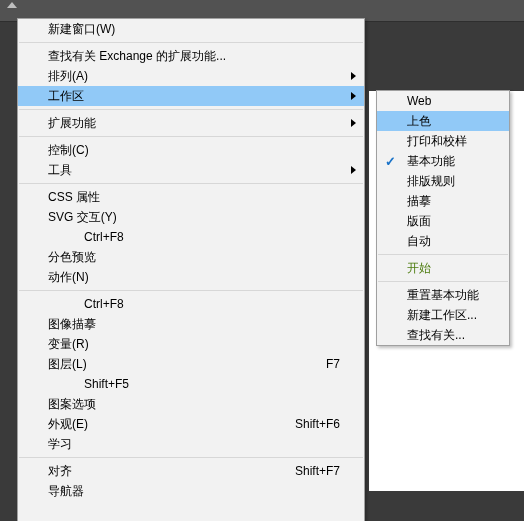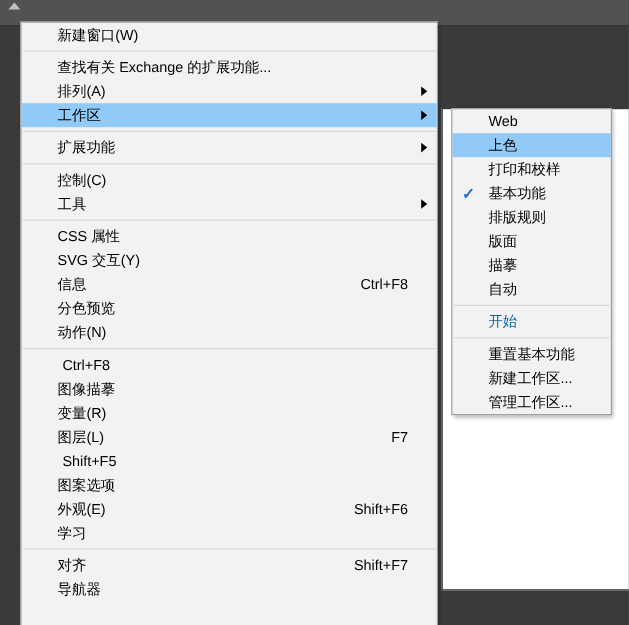--- a/index.html
+++ b/index.html
@@ -5,24 +5,24 @@
   html,body{margin:0;padding:0;font-family:"Microsoft YaHei","Segoe UI",sans-serif;font-size:12px;}
   body{background:#2b2b2b;width:524px;height:521px;overflow:hidden;position:relative;}
   .outer-panel{position:absolute;left:0;top:0;width:524px;height:521px;background:#3a3a3a;}
   .outer-header{height:21px;background:#525252;border-bottom:1px solid #2e2e2e;}
   .grip{position:absolute;left:7px;top:2px;width:0;height:0;border-left:5px solid transparent;border-right:5px solid transparent;border-bottom:6px solid #bfbfbf;}
   .inner-panel{position:absolute;left:368px;top:90px;width:156px;height:400px;background:#fff;border:1px solid #3a3a3a;}
 
   .menu{position:absolute;background:#f2f2f2;border:1px solid #a0a0a0;box-shadow:2px 2px 3px rgba(0,0,0,.25);font-size:12px;color:#000;}
   .mi{display:flex;align-items:center;height:20px;padding:0 24px 0 30px;white-space:nowrap;cursor:default;position:relative;}
   .mi .lbl{flex:1;}
-  .mi .sc{color:#000;margin-left:4px;}
+  .mi .sc{color:#000;margin-left:36px;}
   .mi .arrow{position:absolute;right:8px;top:6px;width:0;height:0;border-top:4px solid transparent;border-bottom:4px solid transparent;border-left:5px solid #000;}
   .mi.hl{background:#91c9f7;}
-  .mi.disabled .lbl{color:#0369a1;}
+  .mi.disabled .lbl{color:#4d7c0f;}
   .sep{height:1px;margin:3px 1px;background:#d7d7d7;}
   .check{position:absolute;left:8px;top:3px;color:#1a73c8;font-size:13px;font-weight:bold;}
   #main-menu{left:17px;top:18px;width:346px;height:502px;}
   #sub-menu{left:376px;top:90px;width:132px;}
 </style>
 </head>
 <body>
 
 <div class="outer-panel">
   <div class="outer-header">
@@ -61,21 +61,20 @@
       <span class="arrow"></span>
     </div>
     <div class="sep"></div>
     <div class="mi">
       <span class="lbl">CSS 属性</span>
     </div>
     <div class="mi">
       <span class="lbl">SVG 交互(Y)</span>
     </div>
     <div class="mi">
-      <span class="lbl">信息</span>
       <span class="sc">Ctrl+F8</span>
     </div>
     <div class="mi">
       <span class="lbl">分色预览</span>
     </div>
     <div class="mi">
       <span class="lbl">动作(N)</span>
     </div>
     <div class="sep"></div>
     <div class="mi">
@@ -124,35 +123,35 @@
       <span class="lbl">打印和校样</span>
     </div>
     <div class="mi">
       <span class="check">✓</span>
       <span class="lbl">基本功能</span>
     </div>
     <div class="mi">
       <span class="lbl">排版规则</span>
     </div>
     <div class="mi">
-      <span class="lbl">版面</span>
+      <span class="lbl">描摹</span>
     </div>
     <div class="mi">
-      <span class="lbl">描摹</span>
+      <span class="lbl">版面</span>
     </div>
     <div class="mi">
       <span class="lbl">自动</span>
     </div>
     <div class="sep"></div>
     <div class="mi disabled">
       <span class="lbl">开始</span>
     </div>
     <div class="sep"></div>
     <div class="mi">
       <span class="lbl">重置基本功能</span>
     </div>
     <div class="mi">
       <span class="lbl">新建工作区...</span>
     </div>
     <div class="mi">
-      <span class="lbl">管理工作区...</span>
+      <span class="lbl">查找有关...</span>
     </div>
   </div>
 
 </body></html>

